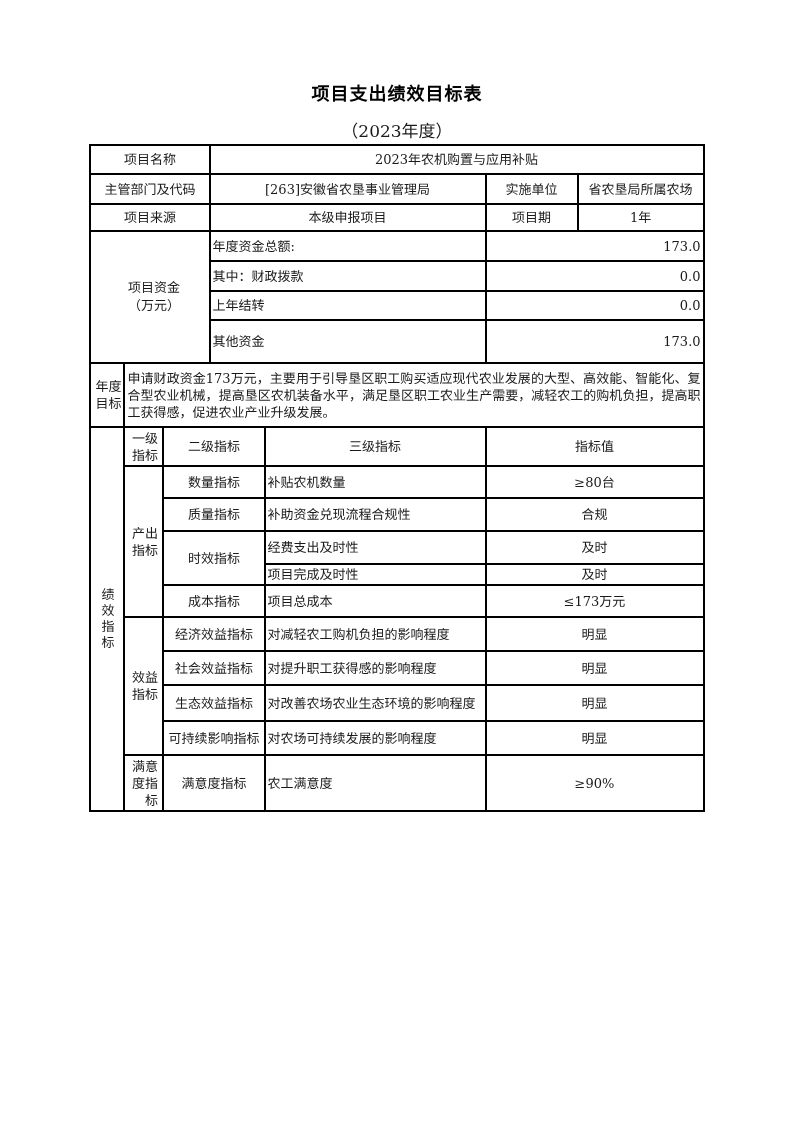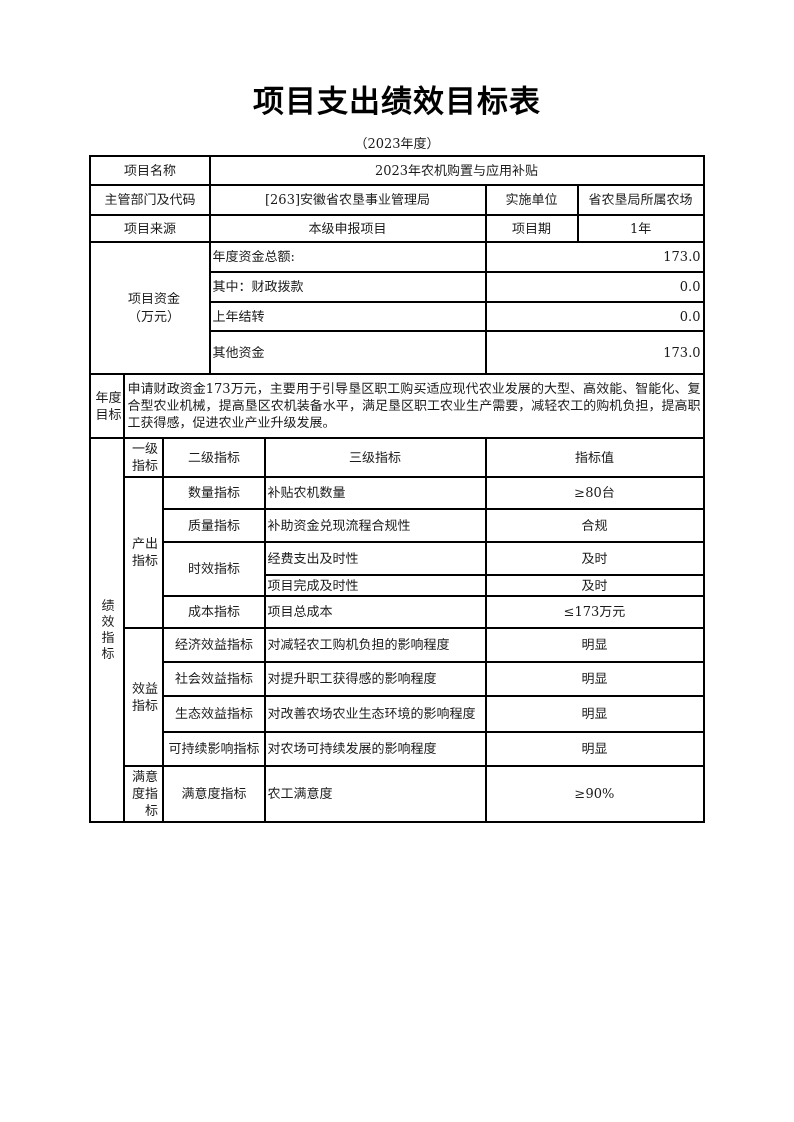--- a/index.html
+++ b/index.html
@@ -4,25 +4,25 @@
 <style>
   html,body{margin:0;padding:0;}
   body{
     width:794px;height:1122px;background:#ffffff;
     font-family:"DejaVu Serif","Liberation Serif",serif;
     color:#1a1a1a;
   }
   .page{position:relative;width:794px;height:1122px;overflow:hidden;background:#ffffff;}
   .doc-title{
     margin:84px 0 0 0;text-align:center;
-    font-size:31px;font-weight:bold;color:#000000;letter-spacing:1px;
+    font-size:18px;font-weight:bold;color:#000000;letter-spacing:1px;
     line-height:1.15;
   }
   .doc-subtitle{
-    margin-top:17px;text-align:center;font-size:13px;line-height:1.1;
+    margin-top:17px;text-align:center;font-size:17px;line-height:1.1;
   }
   table.perf{
     border-collapse:collapse;table-layout:fixed;
     width:613px;margin:4px auto 0 auto;
   }
   table.perf td{
     border:2px solid #000000;
     font-size:13px;line-height:17px;
     padding:1px 2px;vertical-align:middle;
     overflow:hidden;

